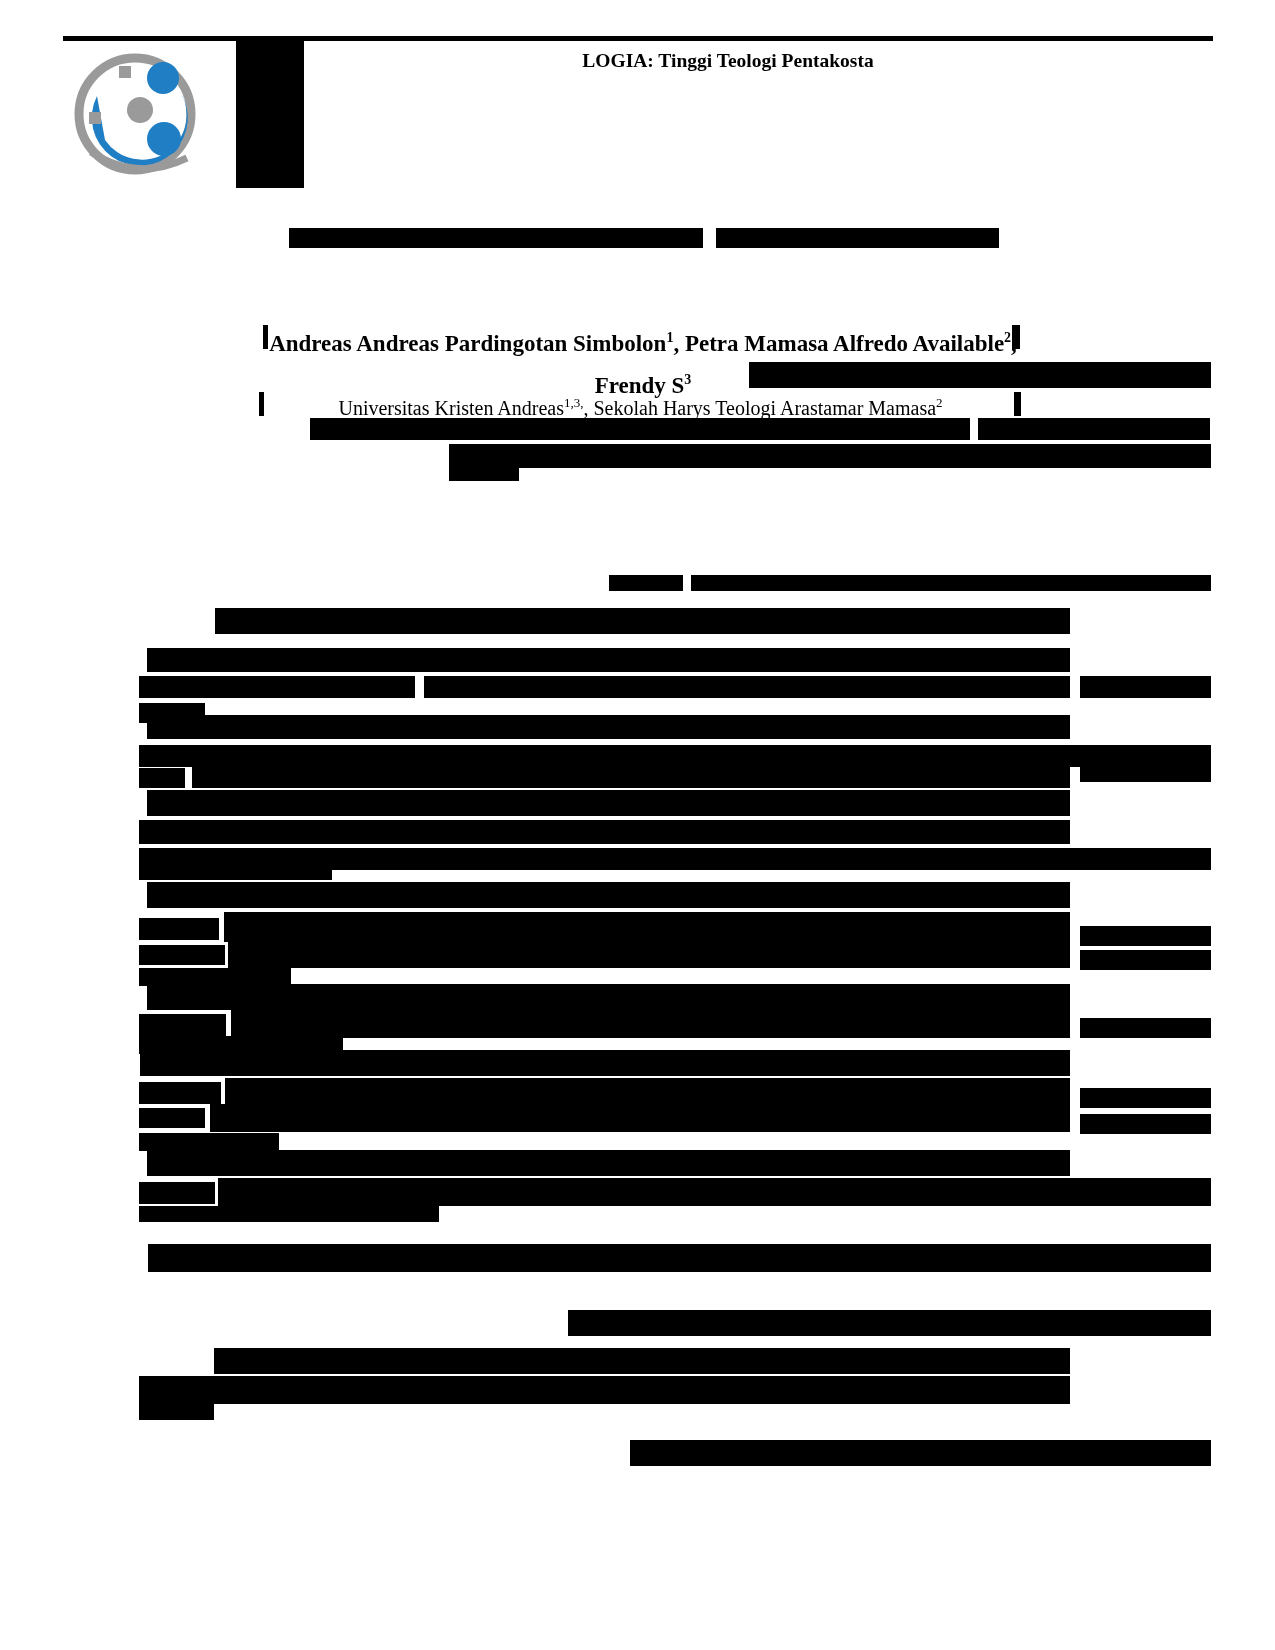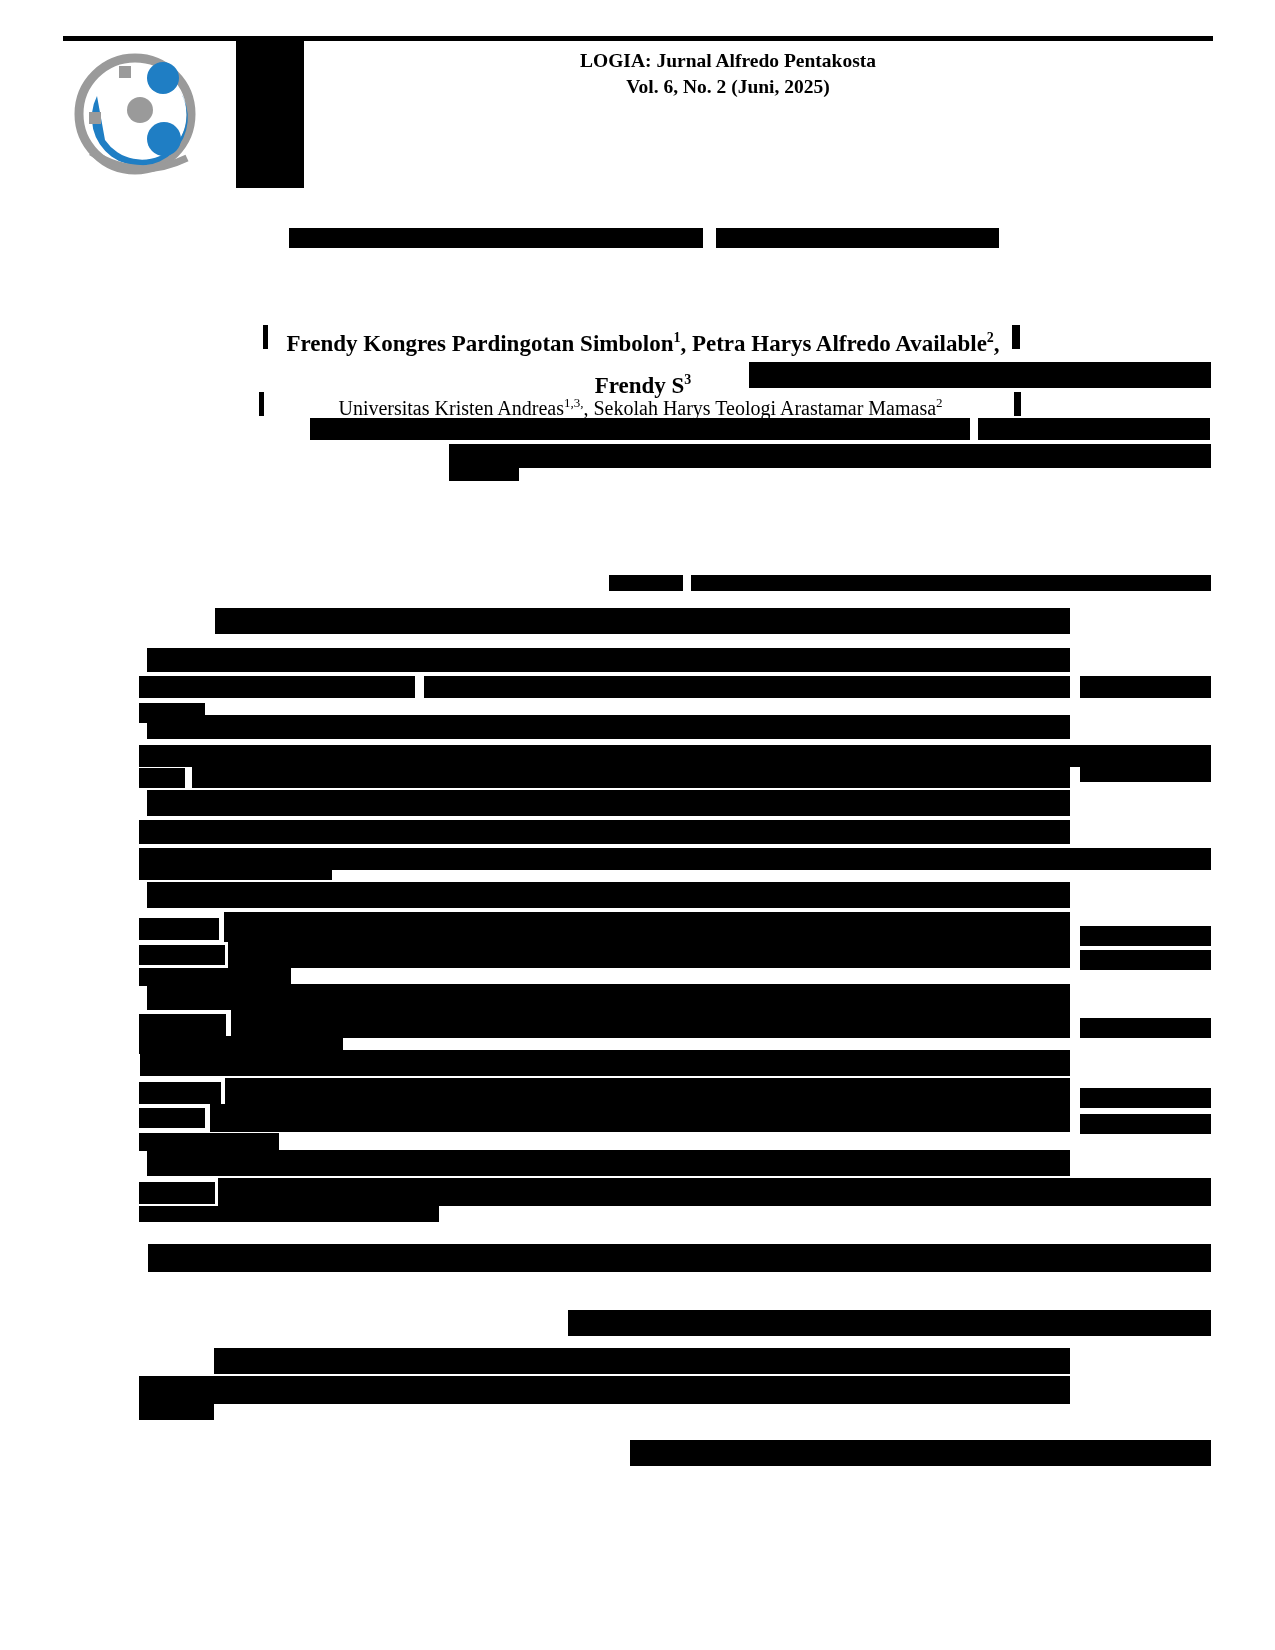--- a/index.html
+++ b/index.html
@@ -103,27 +103,26 @@
       <circle cx="97" cy="95" r="17" fill="#1f7ec4"></circle>
       <path d="M24 108 q46 30 96 6" fill="none" stroke="#9a9a9a" stroke-width="7"></path>
       <rect x="52" y="22" width="12" height="12" fill="#9a9a9a"></rect>
       <rect x="22" y="68" width="12" height="12" fill="#9a9a9a"></rect>
     </svg>
   </div>
 
   <div class="header-block"></div>
 
   <div class="header-text">
-    <div>LOGIA: Jurnal Alfredo Pentakosta</div>
-    <div>Vol. 6, No. 2 (Juni, 2025)</div>
+    <div>LOGIA: Tinggi Teologi Pentakosta</div>
   </div>
 </div>
 
 <div class="authors">
-  <span>Frendy Kongres Pardingotan Simbolon</span><sup>1</sup><span>, Petra Harys Alfredo</span>
+  <span>Andreas Andreas Pardingotan Simbolon</span><sup>1</sup><span>, Petra Mamasa Alfredo</span>
   <span>Available</span><sup>2</sup><span>, Frendy S</span><sup>3</sup>
 </div>
 
 <div class="affil">
   <span>Universitas Kristen Andreas</span><sup>1,3,</sup><span>, Sekolah Harys Teologi Arastamar Mamasa</span><sup>2</sup>
 </div>
 
 <div id="redaction-layer">
     <div class="bar" style="left: 289px; top: 228px; width: 414px; height: 20px; background: rgb(0, 0, 0);"></div>
     <div class="bar" style="left: 716px; top: 228px; width: 283px; height: 20px; background: rgb(0, 0, 0);"></div>

